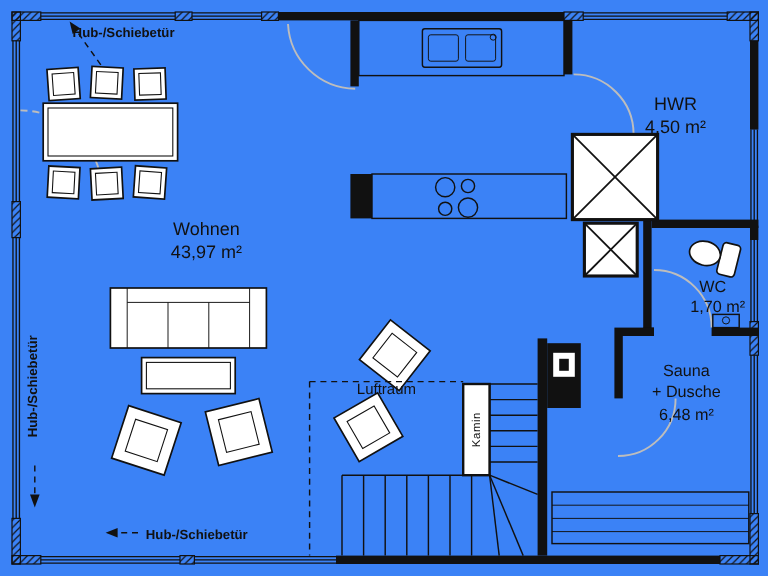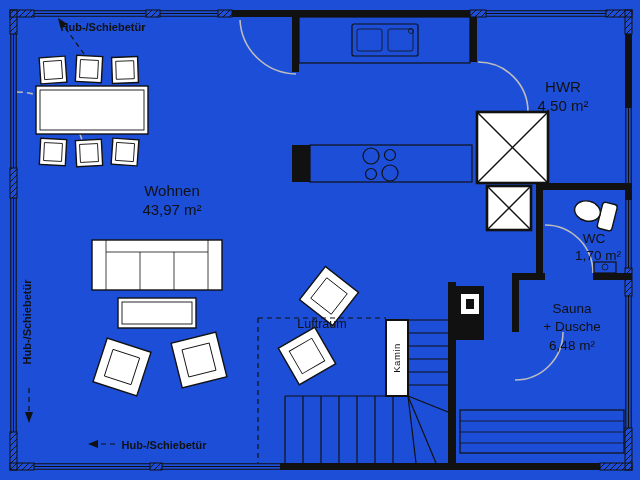--- a/index.html
+++ b/index.html
@@ -1,16 +1,16 @@
 <!DOCTYPE html>
 <html><head>
 <meta charset="utf-8">
 <style>
   html,body{margin:0;padding:0;background:#ffffff;}
-  .stage{width:640px;height:480px;position:relative;background:#1d4ed8;overflow:hidden;}
+  .stage{width:640px;height:480px;position:relative;background:#3b82f6;overflow:hidden;}
   svg{display:block;}
   .lbl{font-family:"Liberation Sans",sans-serif;fill:#111;}
   .lbl-room{font-size:15px;font-weight:400;}
   .lbl-room-s{font-size:13.5px;font-weight:400;}
   .lbl-door{font-size:11px;font-weight:600;}
   .lbl-zone{font-size:12.5px;font-weight:400;}
   .lbl-kamin{font-size:9.5px;font-weight:400;letter-spacing:.5px;}
   .wall{fill:#111;stroke:none;}
   .pier{fill:url(#hatch);stroke:#111;stroke-width:1;}
   .win{stroke:#111;stroke-width:1.1;}

